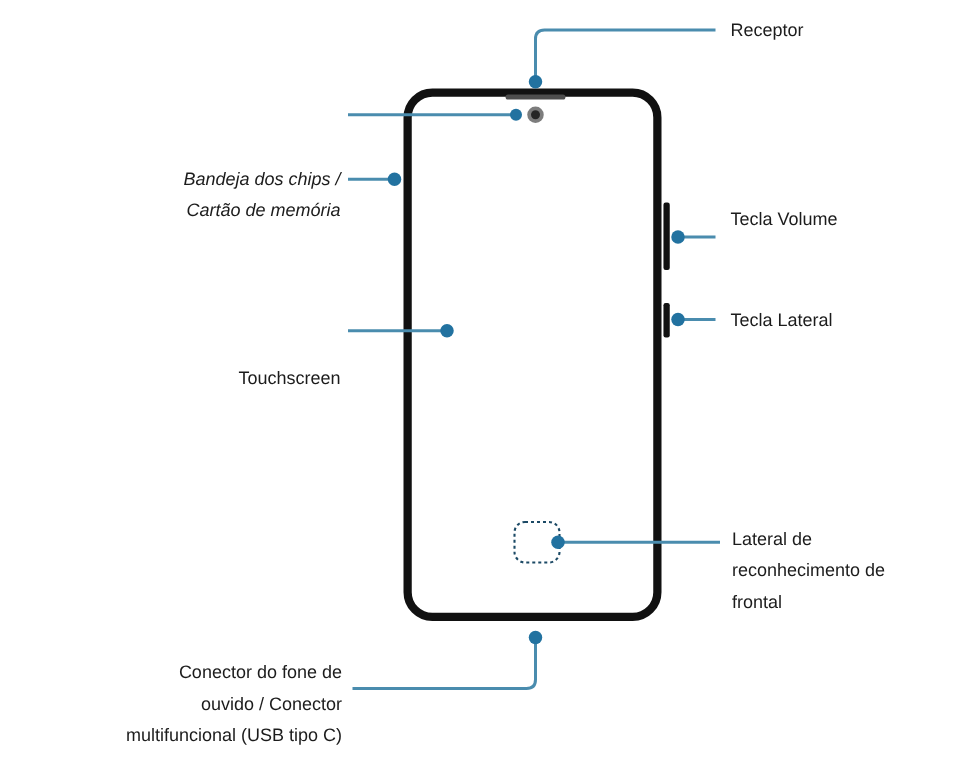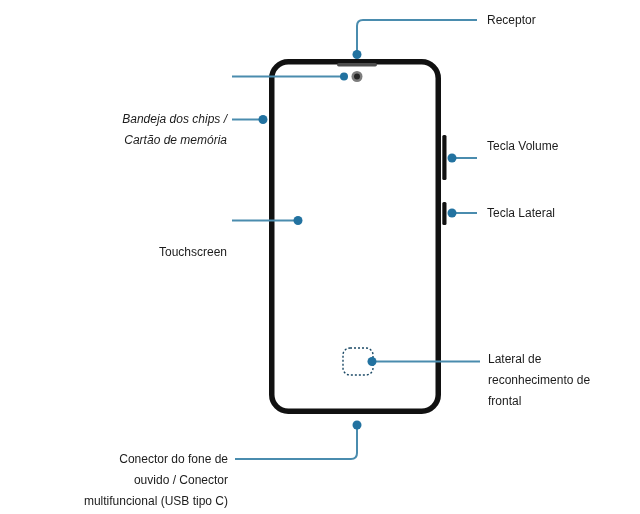--- a/index.html
+++ b/index.html
@@ -62,18 +62,18 @@
     <span>Cartão de memória</span>
   </div>
   <div class="label right" style="right:413px;top:210px;margin-top:32px;">Touchscreen</div>
   <div class="label" style="left:487px;top:136px;">Tecla Volume</div>
   <div class="label" style="left:487px;top:203px;">Tecla Lateral</div>
   <div class="label multi" style="left:488px;top:349px;">
     <span>Lateral de</span>
     <span>reconhecimento de</span>
     <span>frontal</span>
   </div>
-  <div class="label right multi" style="right:412px;top:449px;">
+  <div class="label right multi" style="right:412px;top:438px;">
     <span>Conector do fone de</span>
     <span>ouvido / Conector</span>
     <span>multifuncional (USB tipo C)</span>
   </div>
 </div>
 
 </body></html>

